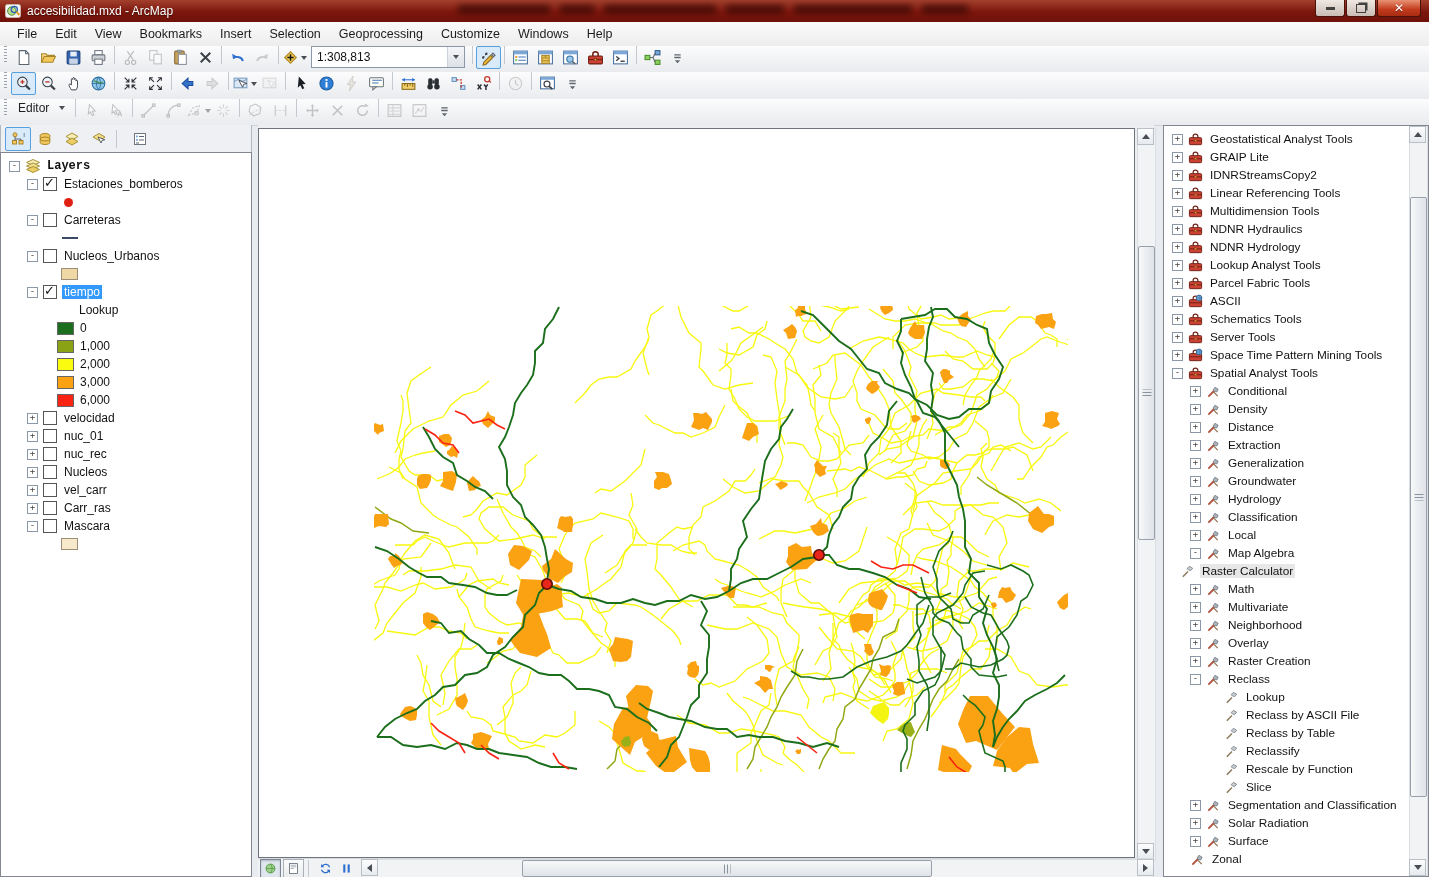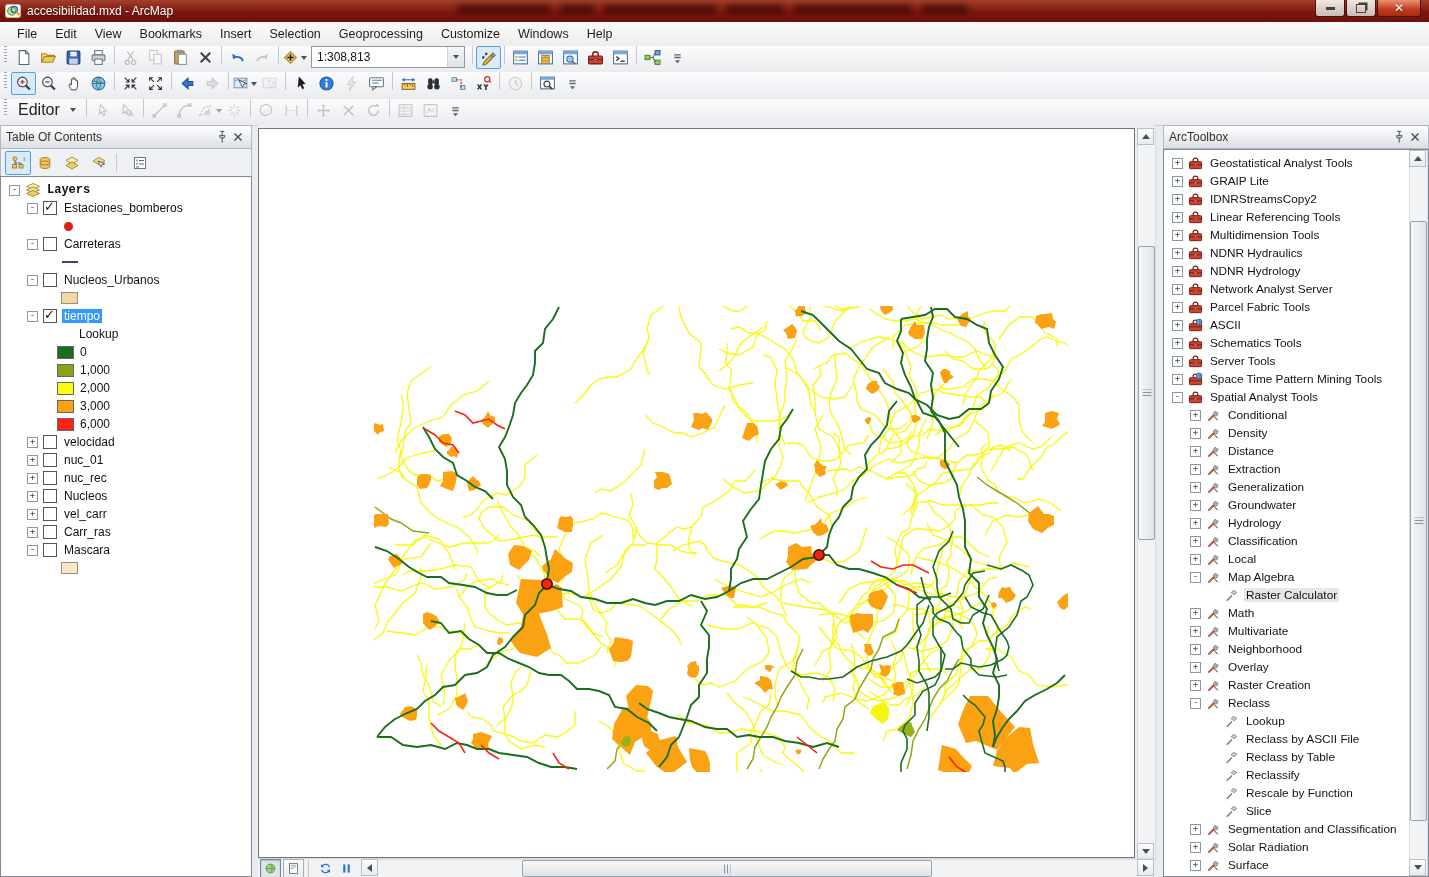--- a/index.html
+++ b/index.html
@@ -44,21 +44,21 @@
   .tbtn.active{border-color:#56a0e0;background:#d9ebfb}
   .tbtn.dis{opacity:.5;filter:grayscale(85%)}
   .sep{width:1px;height:18px;background:#c4c9cf;margin:0 3px;flex:none}
   .dd{width:0;height:0;border-left:3px solid transparent;border-right:3px solid transparent;
     border-top:4px solid #4a4f56;margin-left:2px}
   .scale-combo{width:152px;height:20px;background:#fff;border:1px solid #8a98a8;
     display:flex;align-items:center;font-size:12px;color:#111;margin:0 4px}
   .scale-combo .val{padding-left:5px;flex:1}
   .scale-combo .arrowbox{width:16px;height:100%;display:flex;align-items:center;justify-content:center;
     border-left:1px solid #cdd3da;background:linear-gradient(#f5f6f7,#dde1e6)}
-  .editor-btn{display:flex;align-items:center;gap:8px;padding:2px 7px;font-size:16px;color:#222}
+  .editor-btn{display:flex;align-items:center;gap:8px;padding:2px 7px;font-size:12px;color:#222}
 
   
   .panel{position:absolute;top:125px;bottom:0;display:flex;flex-direction:column;background:#eceef1}
   #toc-panel{left:0;width:252px}
   #tbx-panel{left:1163px;width:266px}
   .panel-header{height:22px;flex:none;background:linear-gradient(#ffffff,#dcdfe4);
     border:1px solid #b2b8c0;display:flex;align-items:center;padding:0 5px;font-size:12px;color:#333}
   .panel-header .sp{flex:1}
   .phbtn{width:16px;height:16px;display:flex;align-items:center;justify-content:center}
   .toc-toolbar{height:25px;flex:none;display:flex;align-items:center;gap:1px;padding:1px 4px;
@@ -544,34 +544,20 @@
     </span>
     <span class="tbtn">
       <svg class="icn" width="17" height="17" viewBox="0 0 16 16">
         <path d="M5 5.5h6M5 8h6" stroke="#5f666e" stroke-width="1.2"></path>
         <path d="M5.5 10.5h5l-2.5 3z" fill="#5f666e"></path>
       </svg>
     </span>
   </div>
 
 <div class="panel" id="toc-panel">
-  <div class="panel-header">
-    <span>Table Of Contents</span>
-    <span class="sp"></span>
-    <span class="phbtn" id="toc-pin">
-        <svg class="icn" width="14" height="14" viewBox="0 0 16 16">
-          <path d="M6 1.5h4.5M8.2 1.5v5M5 6.5h6.5l-1.2 2.5H6.2zM8.2 9v5.5" stroke="#3f4a5a" fill="none" stroke-width="1.1"></path>
-        </svg>
-      </span>
-    <span class="phbtn" id="toc-close">
-        <svg class="icn" width="14" height="14" viewBox="0 0 16 16">
-          <path d="M4 4l8 8M12 4l-8 8" stroke="#3f4a5a" stroke-width="1.6"></path>
-        </svg>
-      </span>
-  </div>
   <div class="toc-toolbar" id="toc-toolbar">
       <span class="tbtn active">
         <svg class="icn" width="16" height="16" viewBox="0 0 16 16">
           <circle cx="5" cy="3.8" r="2" fill="#f2c75c" stroke="#a8862a"></circle>
           <rect x="2.5" y="9.5" width="4" height="3.5" fill="#f2c75c" stroke="#a8862a"></rect>
           <rect x="9" y="9.5" width="4" height="3.5" fill="#f2c75c" stroke="#a8862a"></rect>
           <path d="M5 5.8V8m0 0h6v1.5M5 8v1.5" stroke="#5f666e" fill="none"></path>
           <path d="M13.5 3h1.5M13.5 5h1.5" stroke="#5f666e"></path>
         </svg>
       </span>
@@ -1045,34 +1031,20 @@
           <span class="gripmark"></span>
         </div>
       <div class="sbtn" style="right:-1px;top:-1px;width:15px;height:15px">
           <span class="tri right"></span>
         </div>
     </div>
   </div>
 </div>
 
 <div class="panel" id="tbx-panel">
-  <div class="panel-header">
-    <span>ArcToolbox</span>
-    <span class="sp"></span>
-    <span class="phbtn" id="tbx-pin">
-        <svg class="icn" width="14" height="14" viewBox="0 0 16 16">
-          <path d="M6 1.5h4.5M8.2 1.5v5M5 6.5h6.5l-1.2 2.5H6.2zM8.2 9v5.5" stroke="#3f4a5a" fill="none" stroke-width="1.1"></path>
-        </svg>
-      </span>
-    <span class="phbtn" id="tbx-close">
-        <svg class="icn" width="14" height="14" viewBox="0 0 16 16">
-          <path d="M4 4l8 8M12 4l-8 8" stroke="#3f4a5a" stroke-width="1.6"></path>
-        </svg>
-      </span>
-  </div>
   <div class="panel-body">
     <div class="tree" id="tbx-tree">
         <div class="trow" style="padding-left: 8px;">
           <span class="exp">+</span>
           <span style="margin-right: 5px;">
             <svg class="icn" width="15" height="15" viewBox="0 0 16 16">
               <rect x="1.5" y="6" width="13" height="7.5" rx="1" fill="#cc4234" stroke="#6e1e12"></rect>
               <path d="M5.5 6V4.4a2.5 2.1 0 0 1 5 0V6" fill="none" stroke="#6e1e12" stroke-width="1.3"></path>
               <path d="M1.5 9.4h13" stroke="#6e1e12"></path>
               <rect x="6.8" y="8.4" width="2.4" height="2" fill="#e8b43a" stroke="#6e1e12" stroke-width=".5"></rect>
@@ -1155,21 +1127,21 @@
         <div class="trow" style="padding-left: 8px;">
           <span class="exp">+</span>
           <span style="margin-right: 5px;">
             <svg class="icn" width="15" height="15" viewBox="0 0 16 16">
               <rect x="1.5" y="6" width="13" height="7.5" rx="1" fill="#cc4234" stroke="#6e1e12"></rect>
               <path d="M5.5 6V4.4a2.5 2.1 0 0 1 5 0V6" fill="none" stroke="#6e1e12" stroke-width="1.3"></path>
               <path d="M1.5 9.4h13" stroke="#6e1e12"></path>
               <rect x="6.8" y="8.4" width="2.4" height="2" fill="#e8b43a" stroke="#6e1e12" stroke-width=".5"></rect>
             </svg>
           </span>
-          <span class="lbl">Network Analyst Server</span>
+          <span class="lbl">Lookup Analyst Tools</span>
         </div>
         <div class="trow" style="padding-left: 8px;">
           <span class="exp">+</span>
           <span style="margin-right: 5px;">
             <svg class="icn" width="15" height="15" viewBox="0 0 16 16">
               <rect x="1.5" y="6" width="13" height="7.5" rx="1" fill="#cc4234" stroke="#6e1e12"></rect>
               <path d="M5.5 6V4.4a2.5 2.1 0 0 1 5 0V6" fill="none" stroke="#6e1e12" stroke-width="1.3"></path>
               <path d="M1.5 9.4h13" stroke="#6e1e12"></path>
               <rect x="6.8" y="8.4" width="2.4" height="2" fill="#e8b43a" stroke="#6e1e12" stroke-width=".5"></rect>
             </svg>
@@ -1341,21 +1313,21 @@
           <span class="exp">-</span>
           <span style="margin-right: 5px;">
             <svg class="icn" width="15" height="15" viewBox="0 0 16 16">
               <path d="M2.5 13.5l6-6" stroke="#b0543f" stroke-width="2"></path>
               <path d="M7.5 6.5l2-3 3.5 2-1.5 3-2.5-.5z" fill="#aab2ba" stroke="#4f565e" stroke-width=".6"></path>
               <path d="M12.5 13l-4.5-4.5" stroke="#8a6a4a" stroke-width="1.2"></path>
             </svg>
           </span>
           <span class="lbl">Map Algebra</span>
         </div>
-        <div class="trow" style="padding-left: 44px; text-align: center;">
+        <div class="trow" style=" text-align: center;">
           <span style="width: 16px; flex: 0 0 auto;"></span>
           <span style="margin-right: 5px;">
             <svg class="icn" width="15" height="15" viewBox="0 0 16 16">
               <path d="M3 13.5L8.5 8" stroke="#8a7a5a" stroke-width="1.6"></path>
               <path d="M7.5 5L10 2.5l3.5 2-2 2.5-2-.5z" fill="#c8cdd2" stroke="#5f666e" stroke-width=".7"></path>
             </svg>
           </span>
           <span class="lbl graysel">Raster Calculator</span>
         </div>
         <div class="trow" style="padding-left: 26px;">

